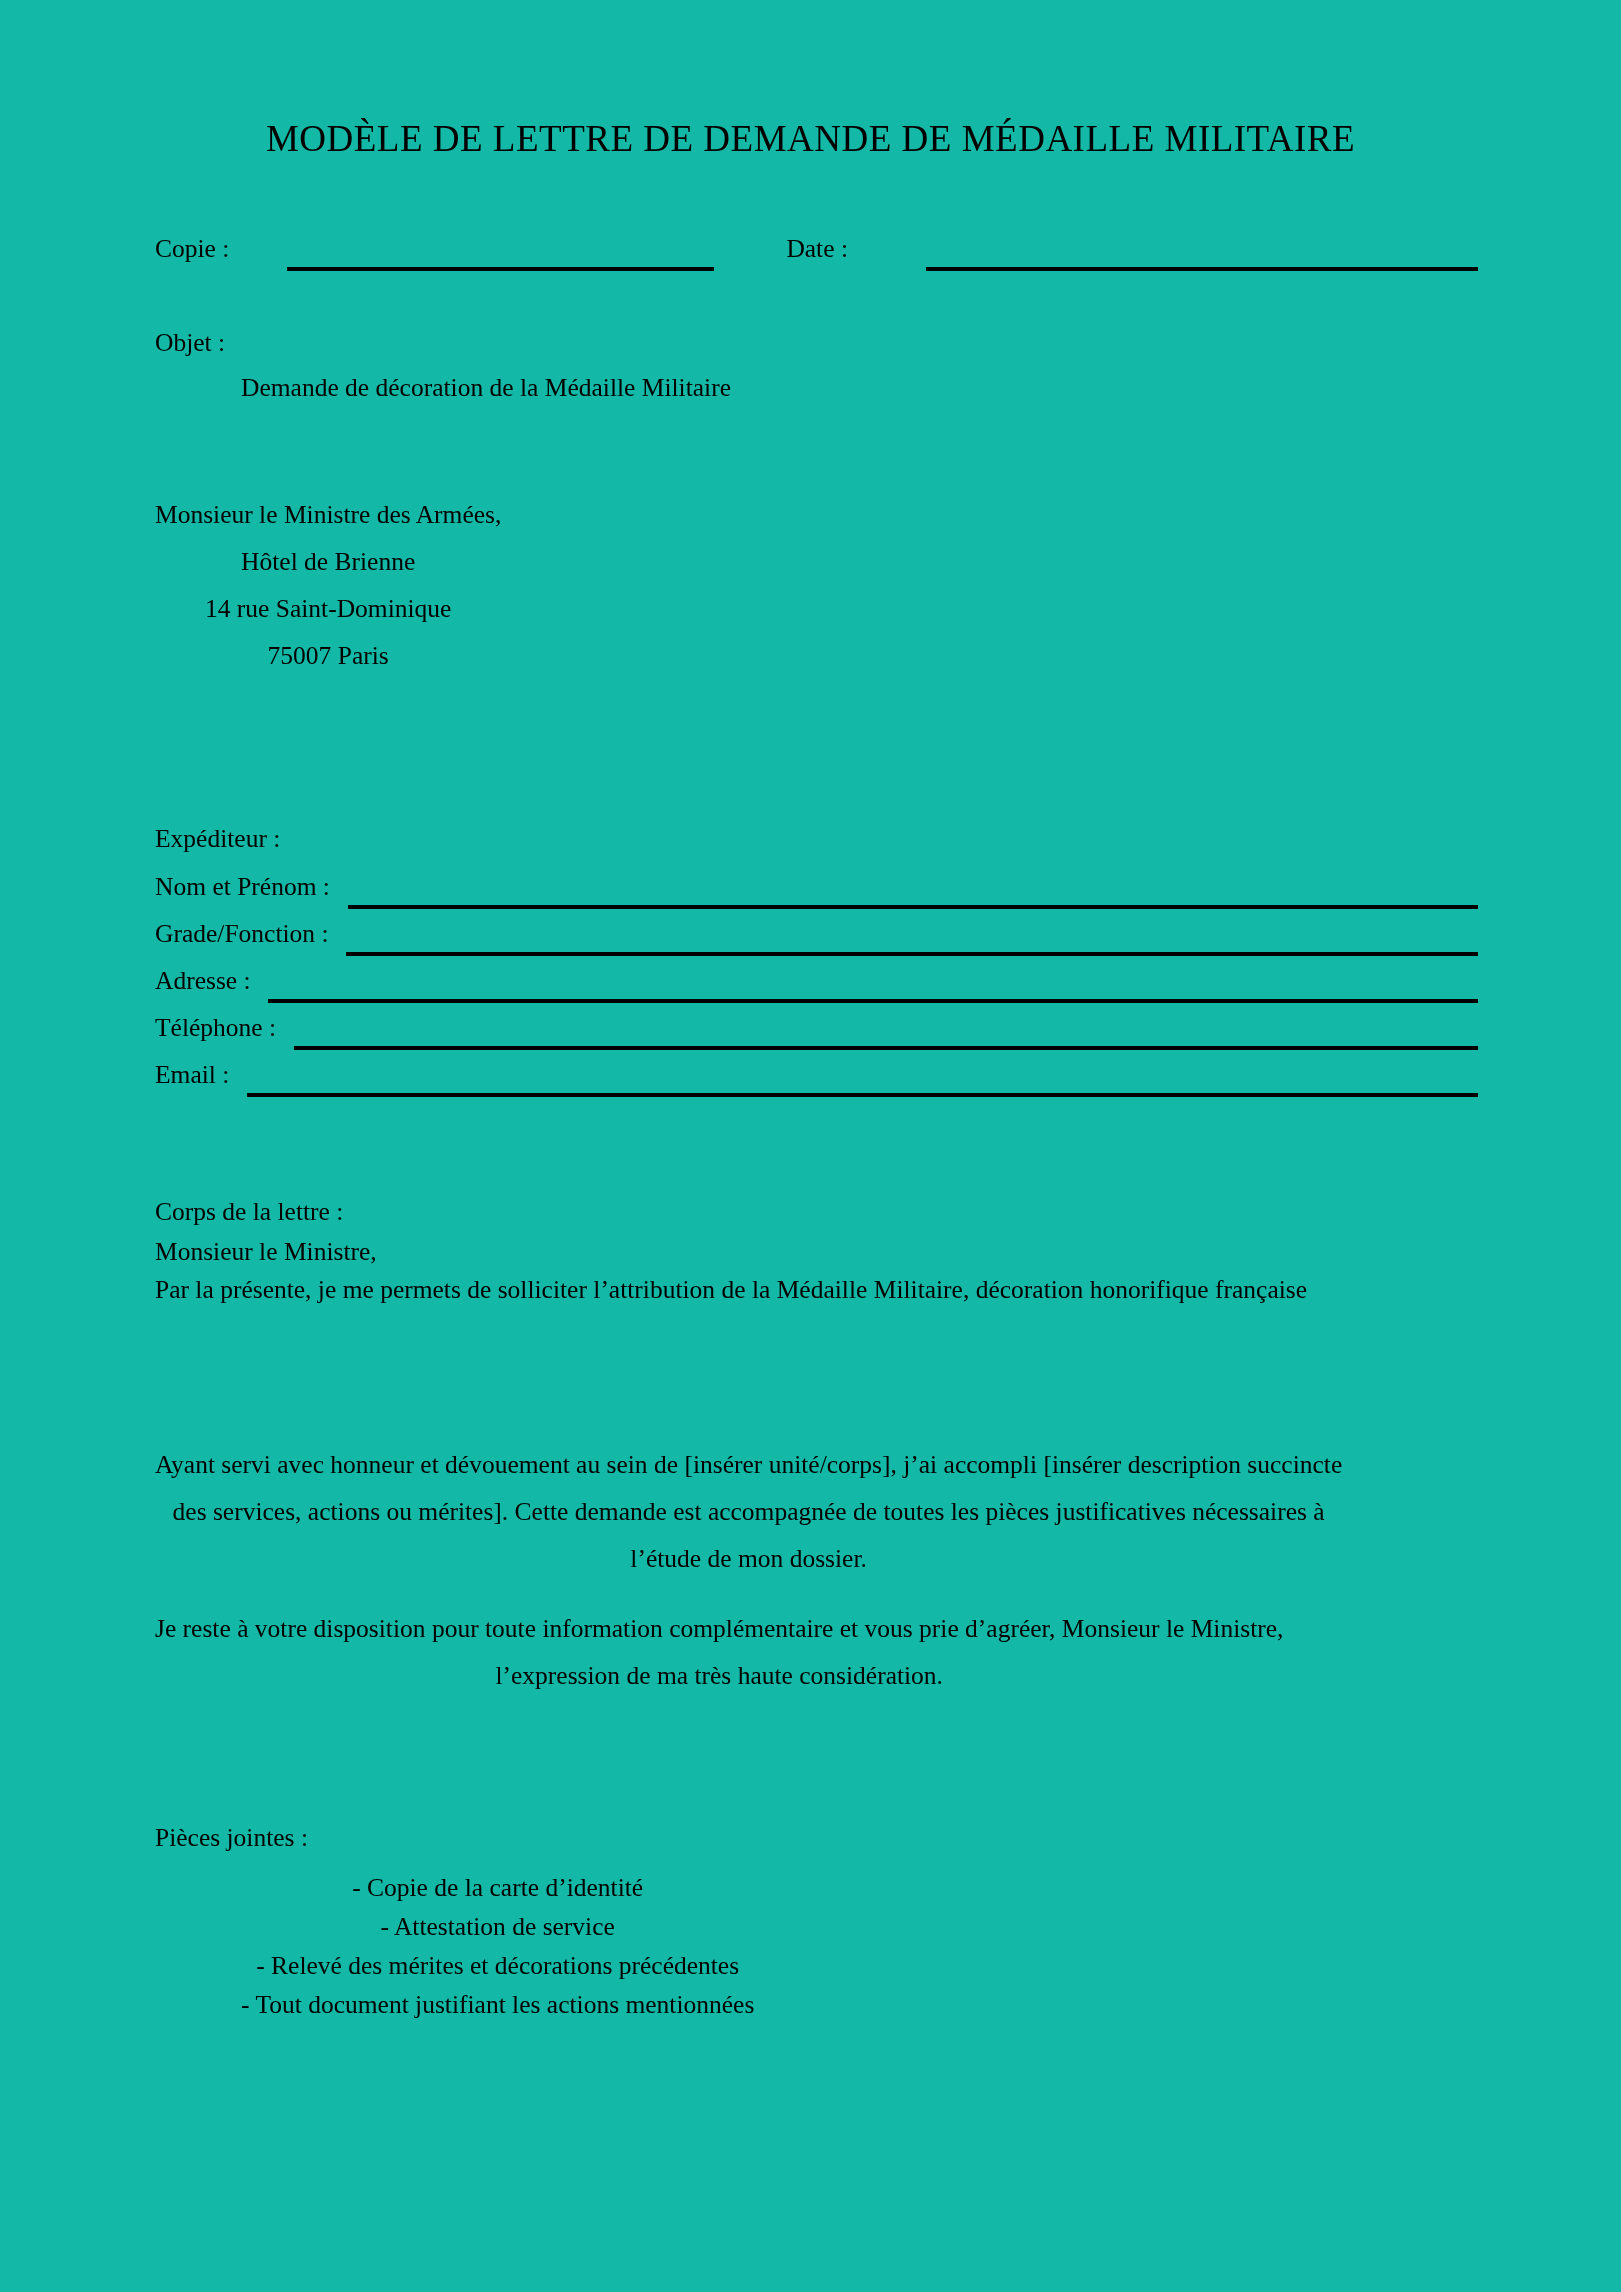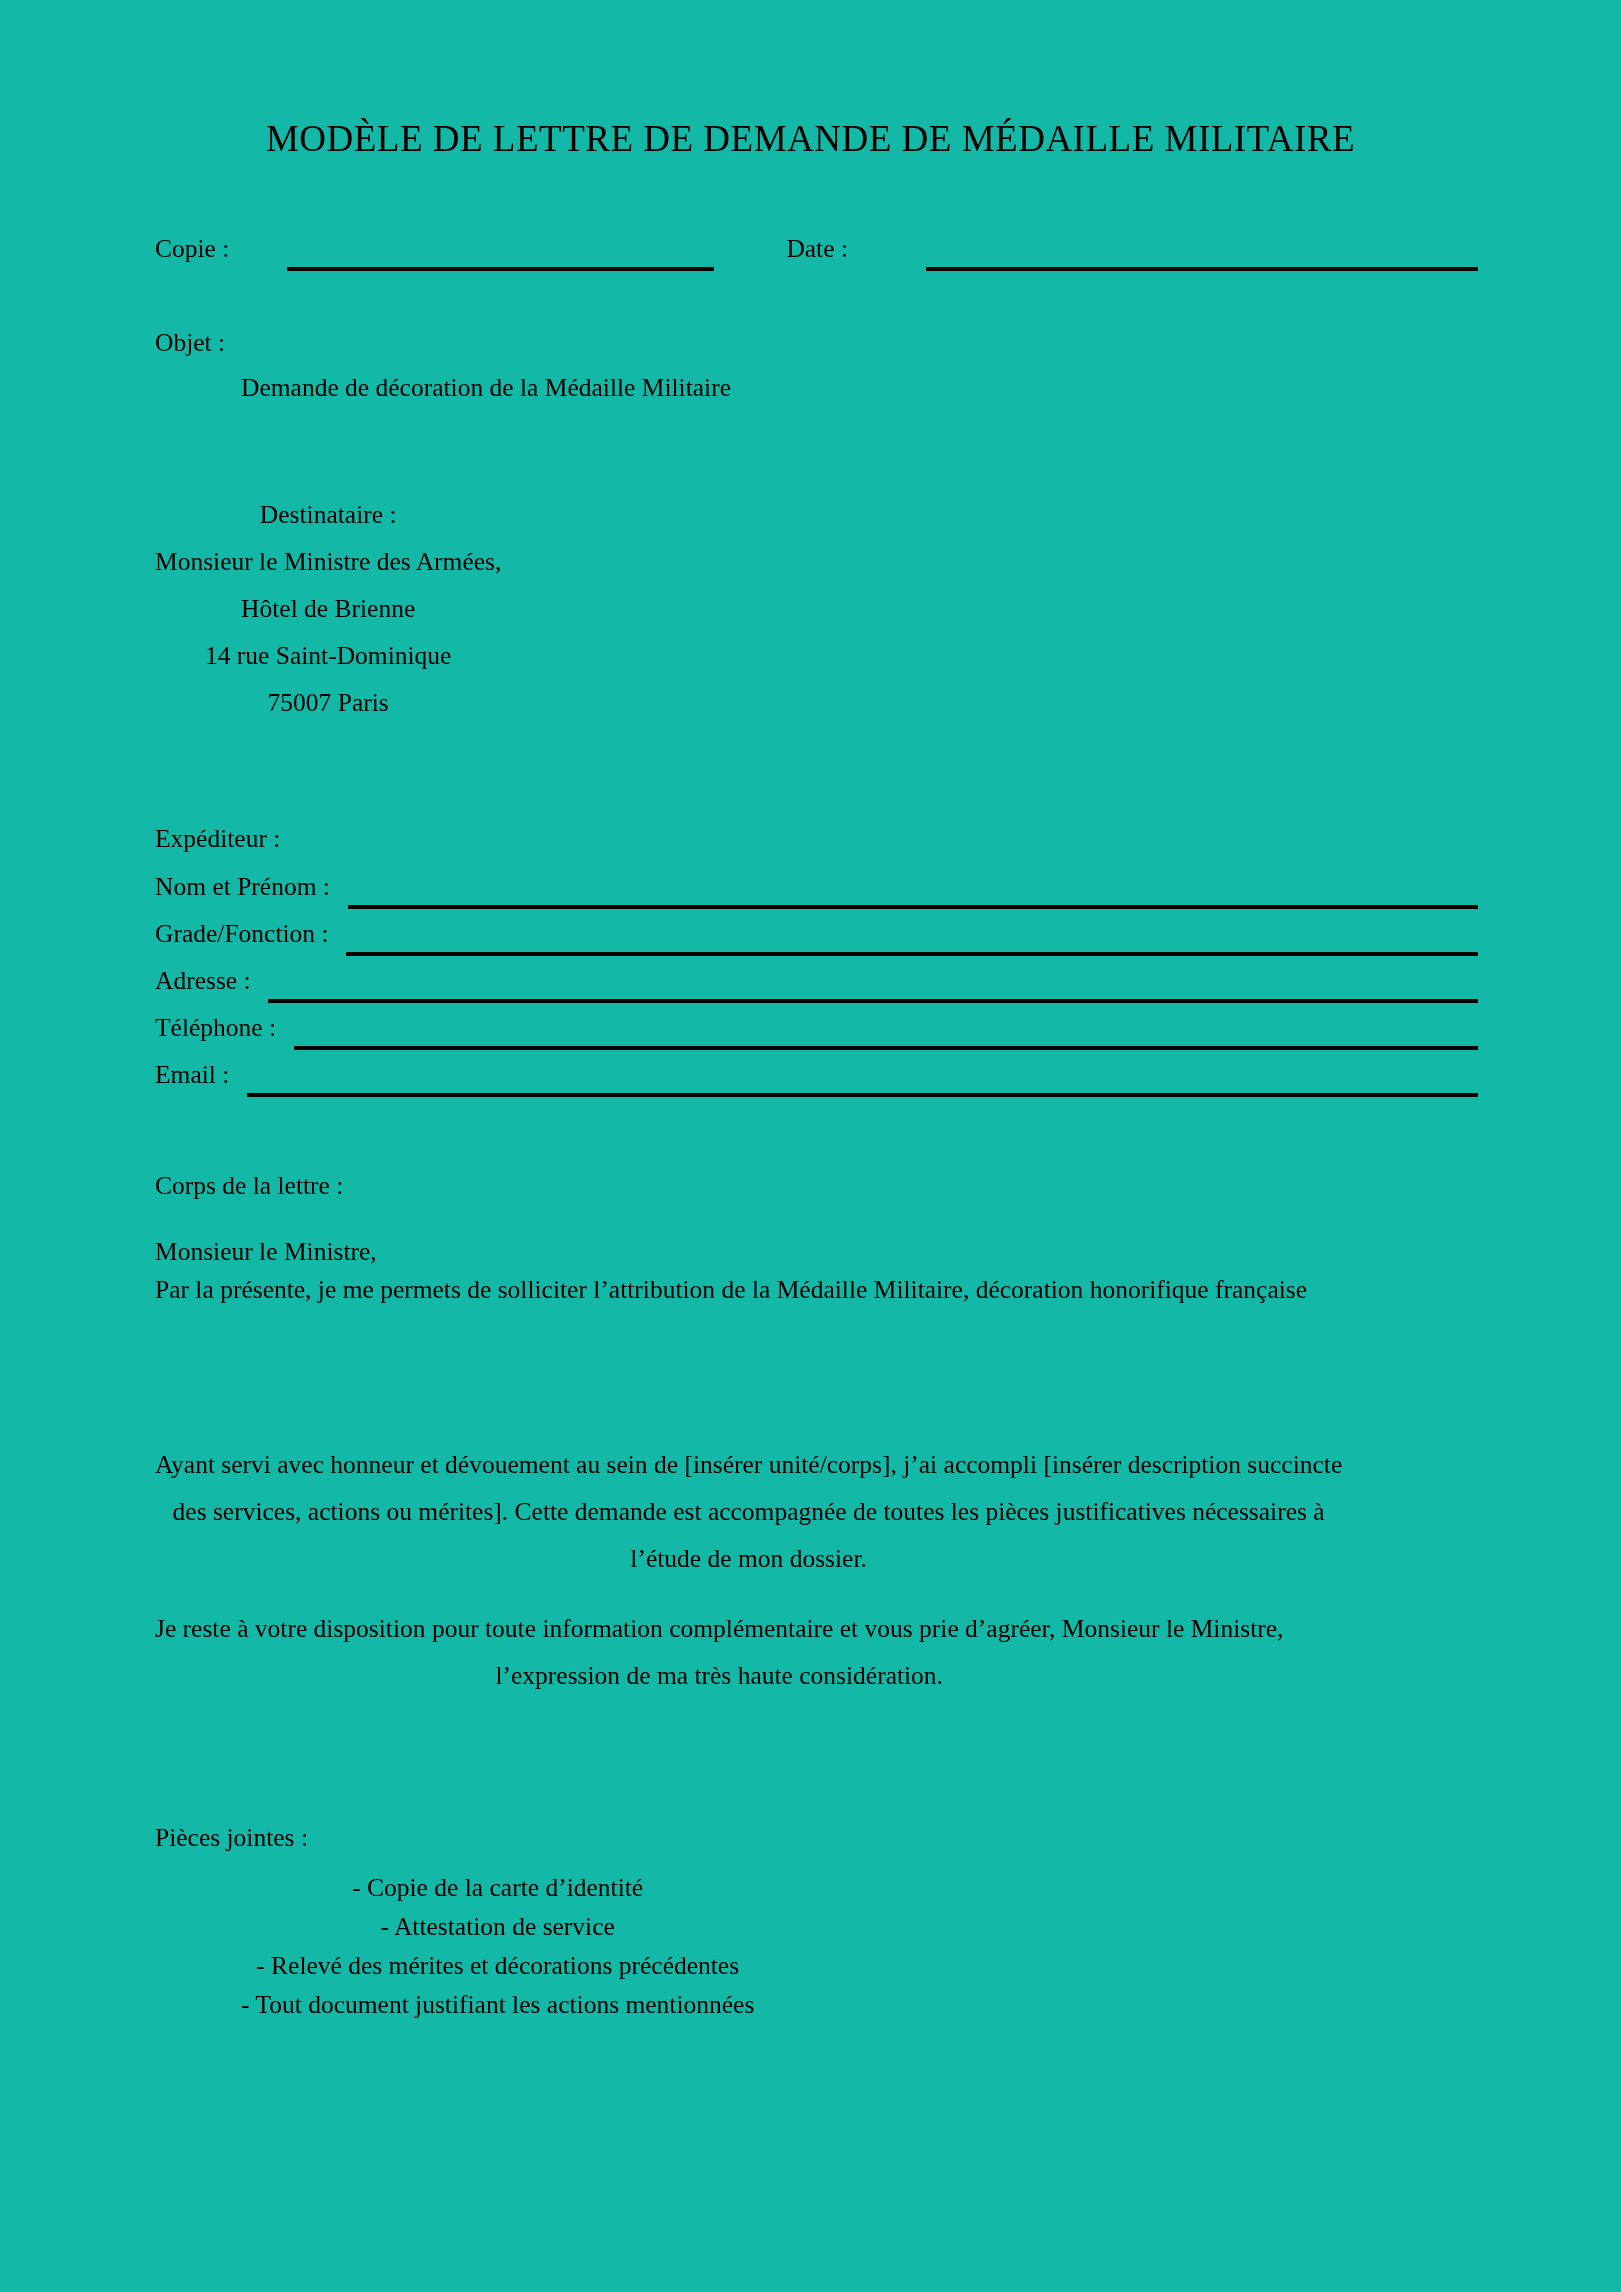--- a/index.html
+++ b/index.html
@@ -55,21 +55,21 @@
 
   
   .destinataire { left: 155px; top: 491px; }
 
   
   .expediteur-label { left: 155px; top: 815px; }
   .expediteur-fields { left: 155px; right: 143px; top: 863px; }
   .expediteur-fields .blank { flex: 1; margin-left: 17.6px; }
 
   
-  .corps-label { left: 155px; top: 1162px; }
+  .corps-label { left: 155px; top: 1188px; }
   .salutation  { left: 155px; top: 1228px; }
   .para-1 { left: 155px; top: 1266px; }
   .para-2 { left: 155px; top: 1441px; }
   .para-3 { left: 155px; top: 1605px; }
 
   
   .pieces-label { left: 155px; top: 1814px; }
   .pieces-list  { left: 241px; top: 1868px; }
   .pieces-list .line { line-height: 39px; }
 </style>
@@ -84,21 +84,20 @@
     <span class="lbl">Copie :</span>
     <div class="blank blank-lieu"></div>
     <span class="lbl date-lbl">Date :</span>
     <div class="blank blank-date"></div>
   </div>
 
   <div class="abs objet-label line">Objet :</div>
   <div class="abs objet-value line">Demande de décoration de la Médaille Militaire</div>
 
   <div class="abs destinataire">
-    <div class="line">Destinataire :</div>
     <div class="line">Monsieur le Ministre des Armées,</div>
     <div class="line">Hôtel de Brienne</div>
     <div class="line">14 rue Saint-Dominique</div>
     <div class="line">75007 Paris</div>
   </div>
 
   <div class="abs expediteur-label line">Expéditeur :</div>
 
   <div class="abs expediteur-fields">
     <div class="field-row">

